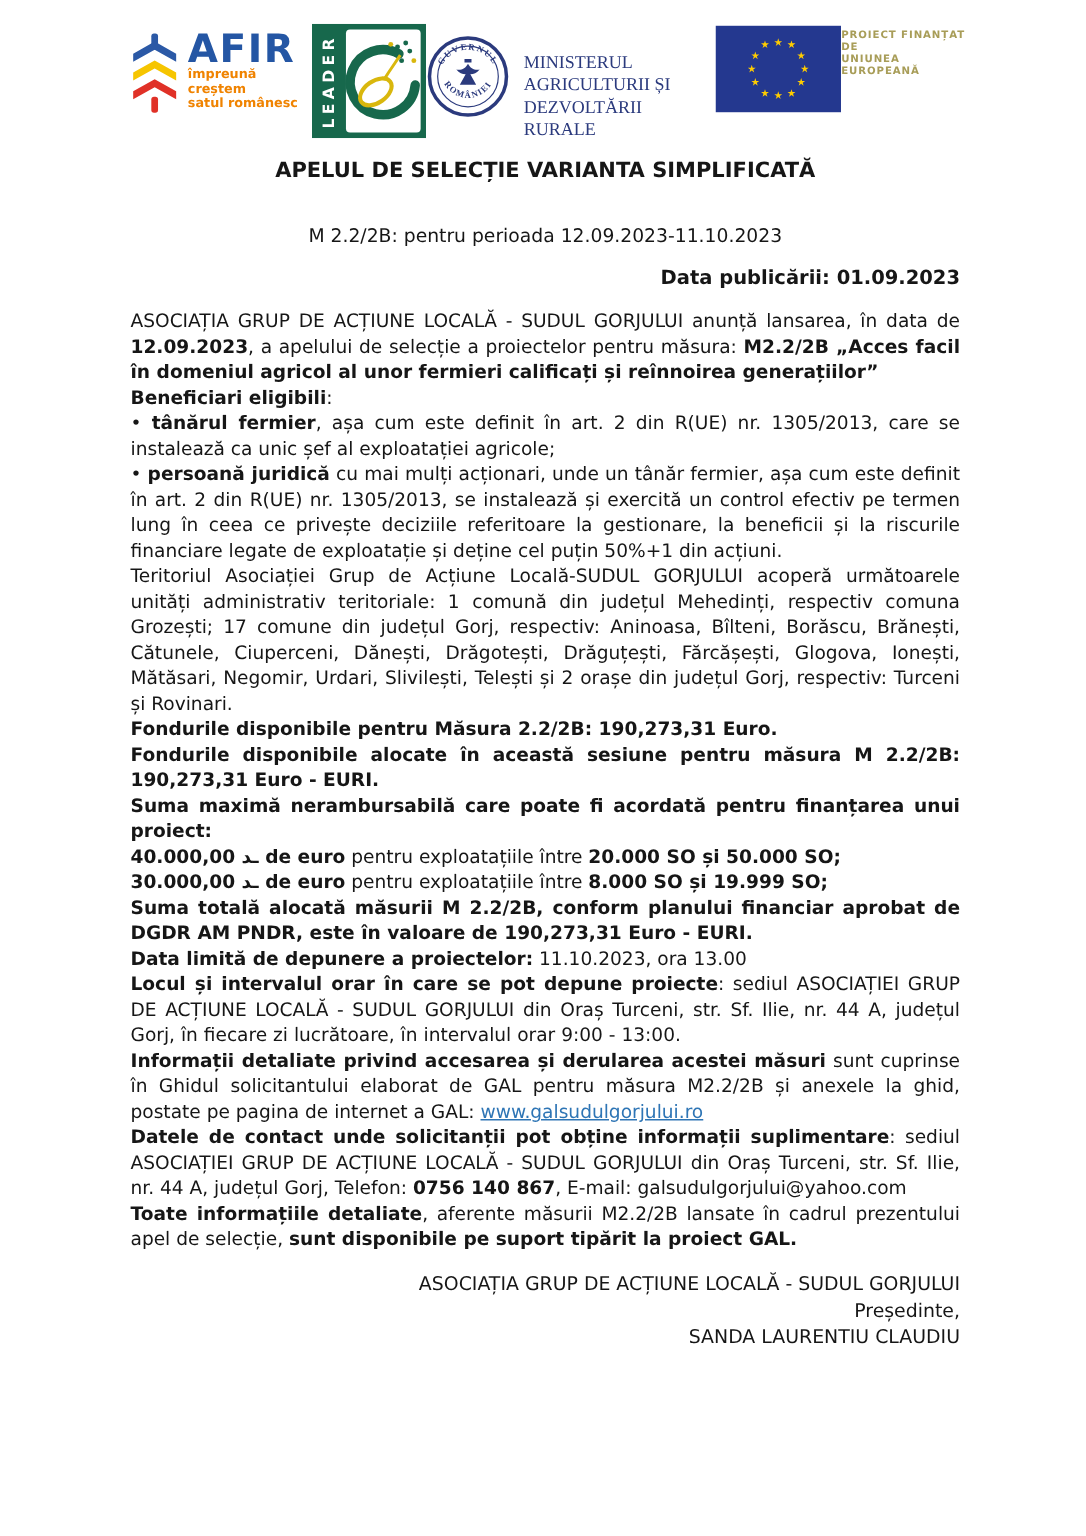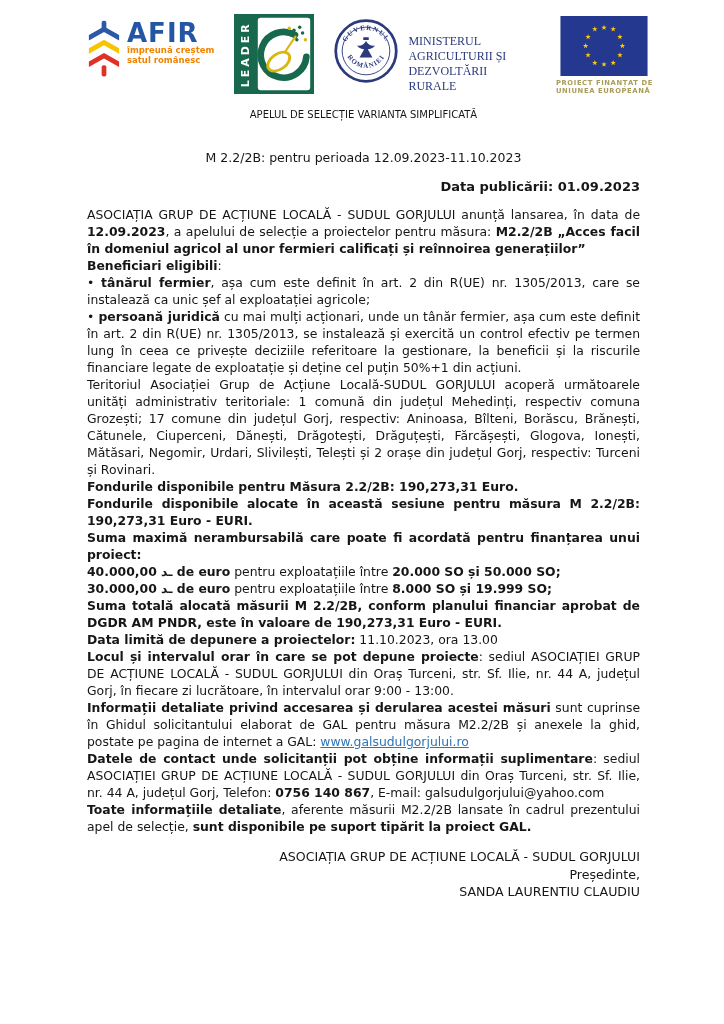--- a/index.html
+++ b/index.html
@@ -5,24 +5,24 @@
   html,body{margin:0;padding:0;background:#ffffff;}
   body{width:724px;height:1024px;overflow:hidden;font-family:"DejaVu Sans","Liberation Sans",sans-serif;color:#161616;}
   .page{box-sizing:border-box;width:724px;height:1024px;padding:14px 84px 0 87px;background:#fff;}
   
   .logos{display:flex;justify-content:space-between;align-items:flex-start;width:566px;margin-right:-13px;}
   .afir{display:flex;gap:6px;align-items:flex-start;padding-top:6px;}
   .afir-name{font-size:26px;font-weight:700;color:#2456a4;line-height:26px;letter-spacing:1px;}
   .afir-tag{font-size:8.5px;line-height:9.5px;color:#f08300;font-weight:700;}
   .gov{display:flex;gap:9px;align-items:flex-start;padding-top:4px;}
   .ministry{margin-top:16px;font-family:"Liberation Serif","DejaVu Serif",serif;font-size:12px;line-height:15px;color:#2b3a7d;max-width:128px;}
-  .eu{display:flex;flex-direction:column;align-items:center;padding-top:2px;}
+  .eu{display:flex;align-items:center;padding-top:2px;}
   .eu-cap{margin-top:3px;font-size:6.8px;line-height:8px;font-weight:700;letter-spacing:0.6px;color:#a89d58;text-align:left;align-self:flex-start;}
   
-  .title{margin-top:11px;text-align:center;font-weight:400;font-size:10px;line-height:18.5px;}
+  .title{margin-top:11px;text-align:center;font-weight:700;font-size:14px;line-height:18.5px;}
   .refblock{margin-top:24px;text-align:center;font-size:12.5px;line-height:17.5px;}
   .pubdate{margin-top:13px;text-align:right;font-weight:700;font-size:13px;}
   
   .doc{margin-top:12px;font-size:12.4px;line-height:17px;}
   .doc p{margin:0;text-align:justify;}
   .b{font-weight:700;}
   .gap{margin-top:11px;}
   .gap-sm{margin-top:5px;}
   .doclink{color:#2e75b5;cursor:pointer;}
   .signature{margin-top:13px;text-align:right;font-size:12.6px;line-height:17.5px;}

